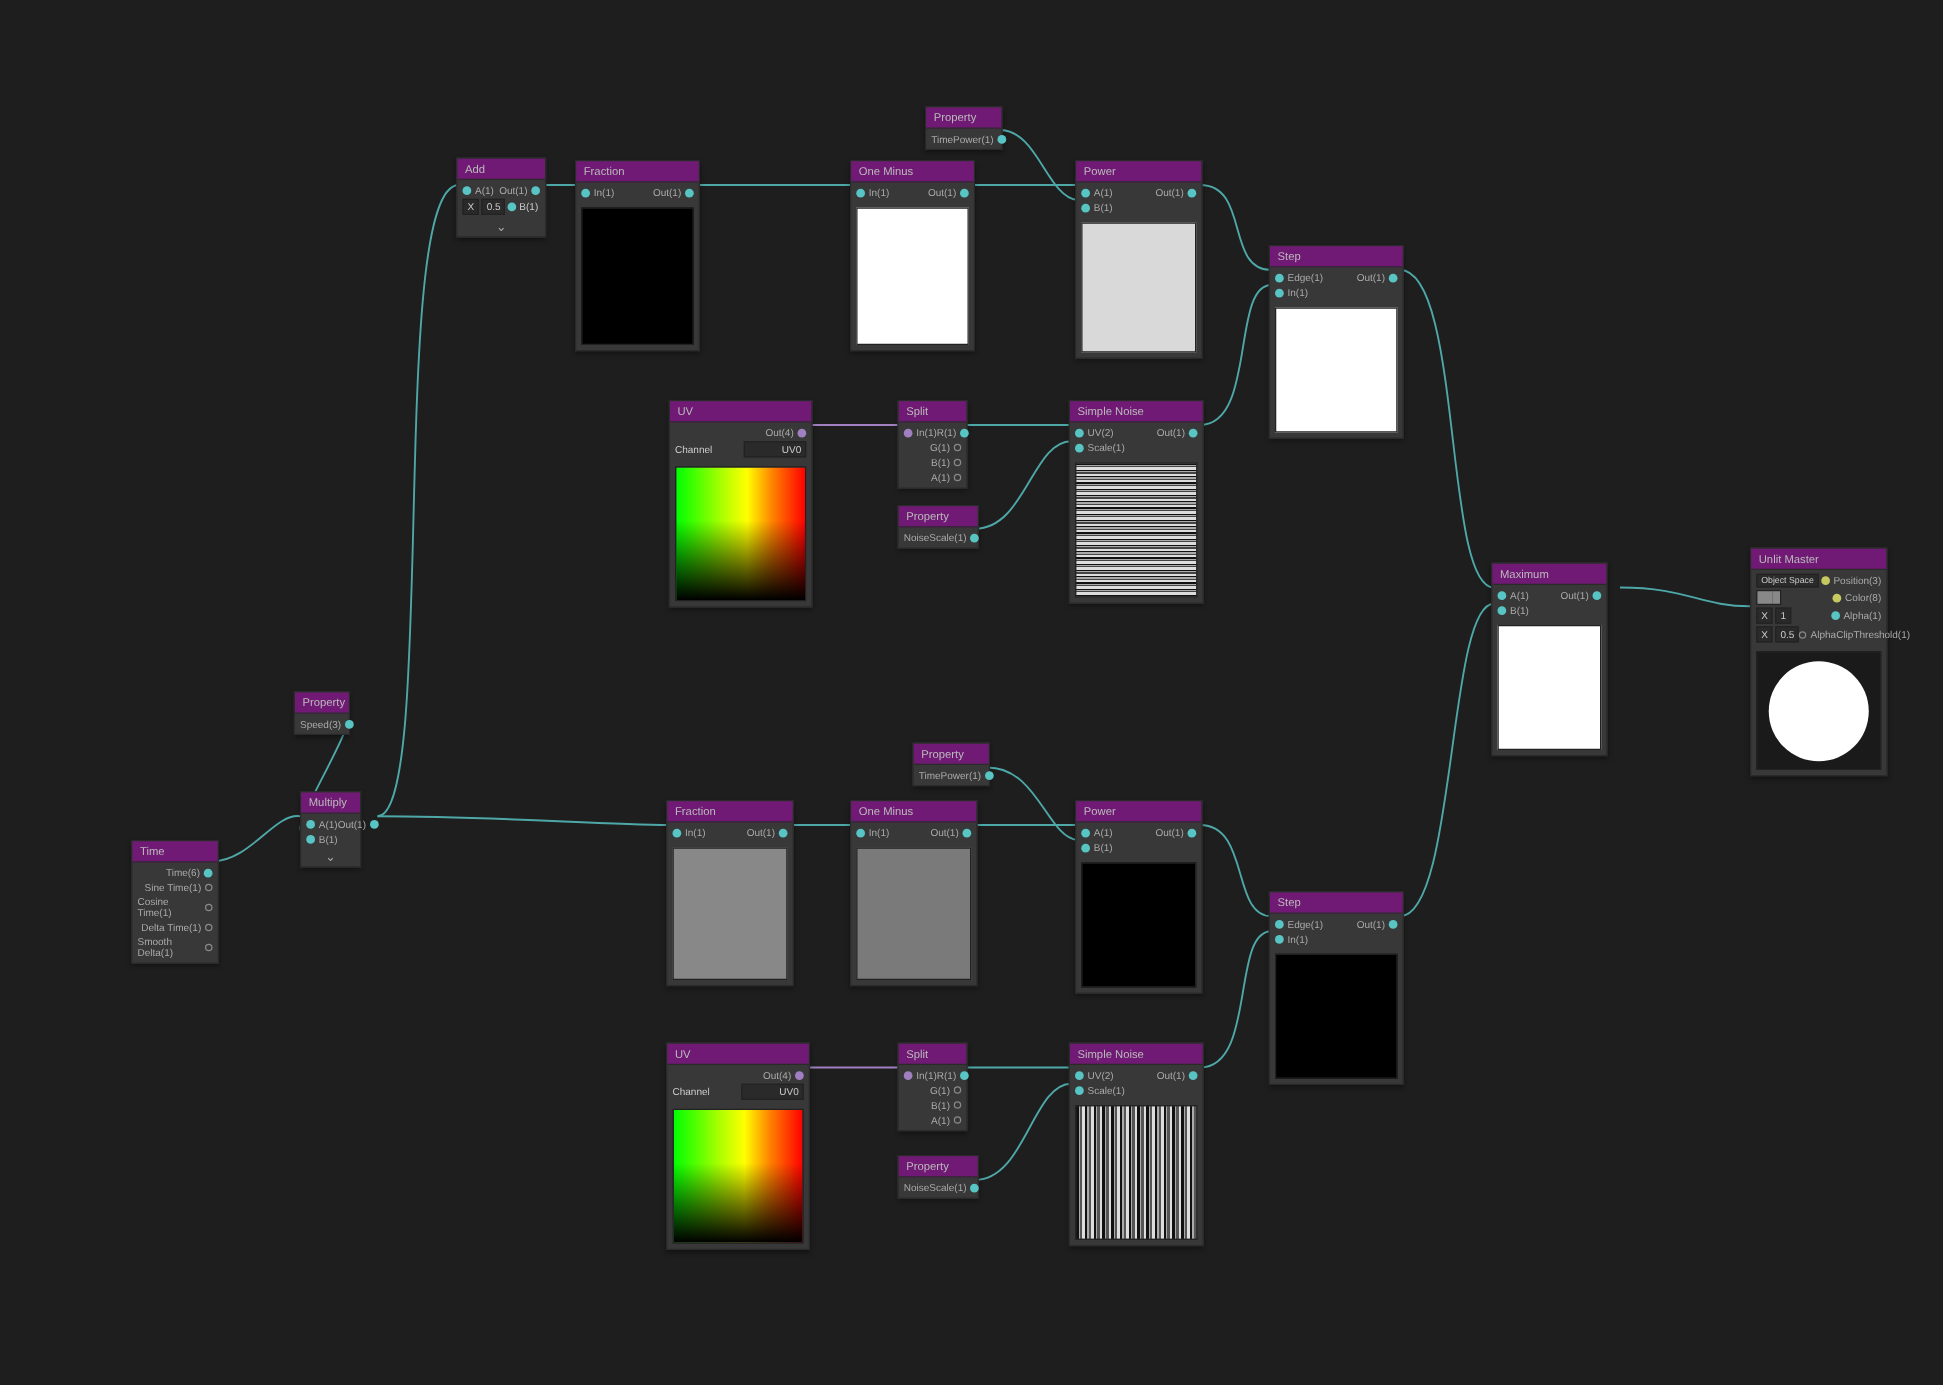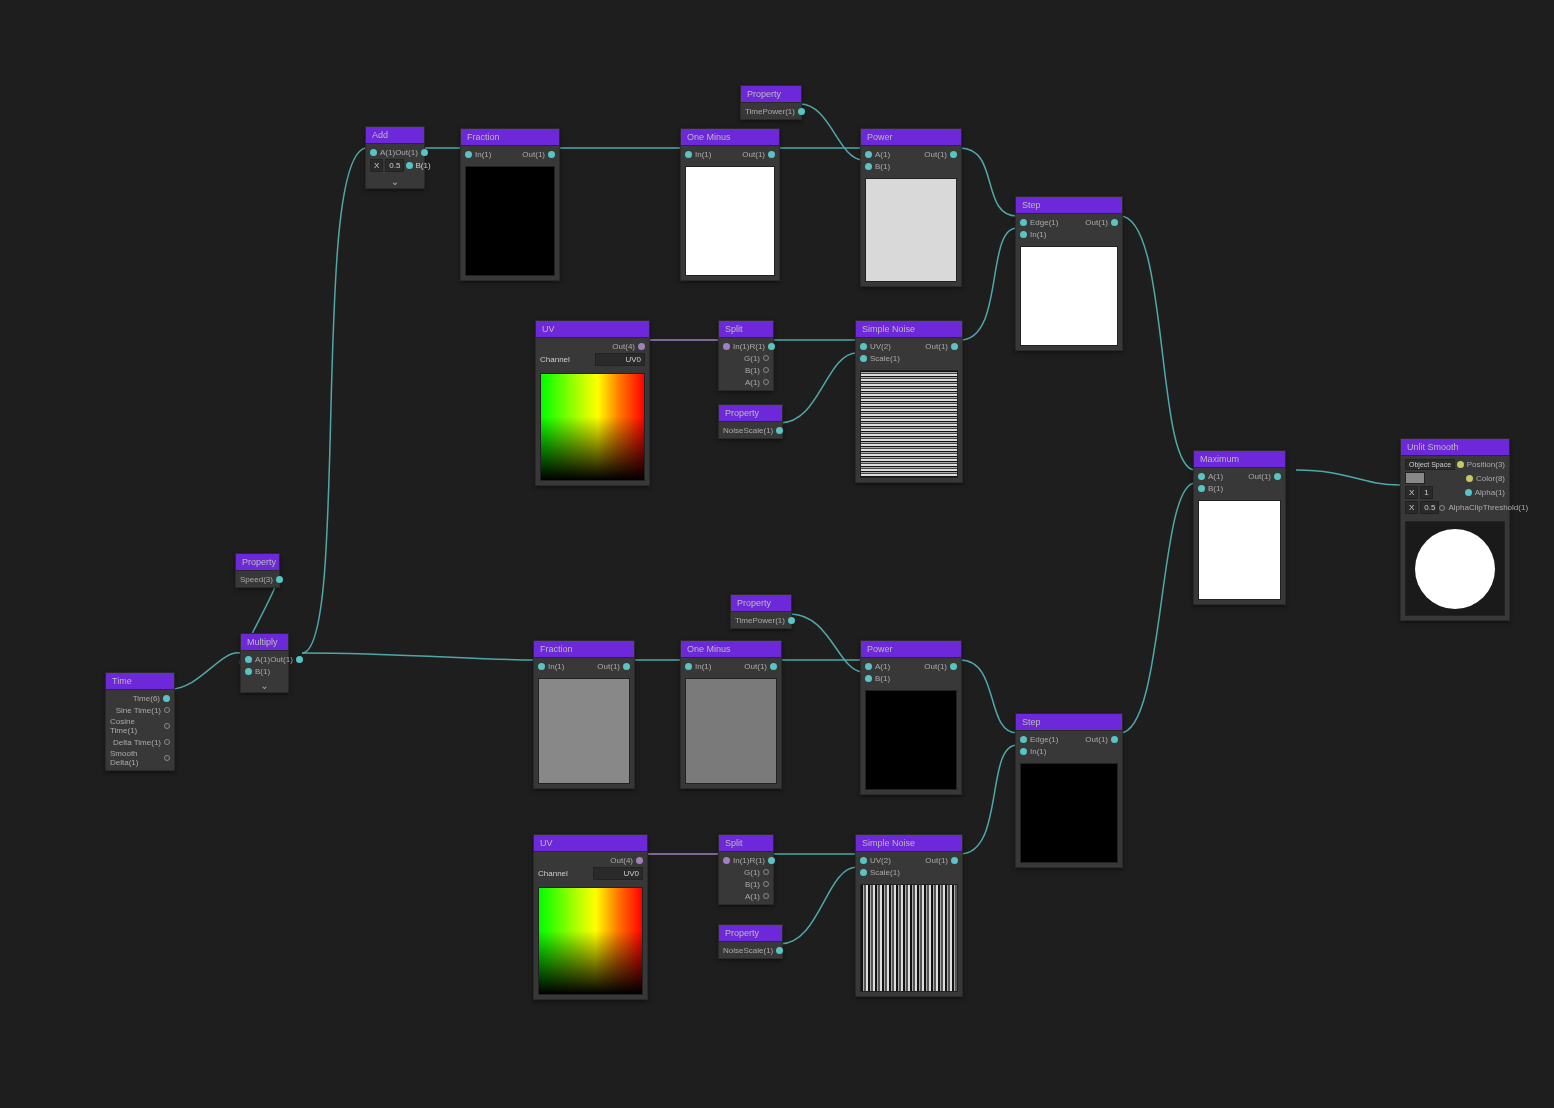--- a/index.html
+++ b/index.html
@@ -22,21 +22,21 @@
     z-index: 1;
   }
   .node {
     position: absolute;
     background: #383838;
     border: 1px solid #2a2a2a;
     z-index: 2;
     box-shadow: 0 2px 4px rgba(0,0,0,0.4);
   }
   .node-title {
-    background: #6d28d9;
+    background: #701a75;
     padding: 3px 6px;
     font-size: 9px;
     color: #bbb;
     border-bottom: 1px solid #2a2a2a;
   }
   .node-body {
     padding: 2px 0;
   }
   .row {
     display: flex;
@@ -224,21 +224,21 @@
     <div class="row">
         <span class="port">
           <span class="dot"></span>
           <span>B(1)</span>
         </span>
       </div>
   </div>
   <div class="chevron">⌄</div>
 </div>
 
-<div class="node" style="left:365px; top:126px; width:60px;">
+<div class="node" style="left:365px; top:126px; width:72px;">
   <div class="node-title">Add</div>
   <div class="node-body">
     <div class="row">
       <span class="port">
           <span class="dot"></span>
           <span>A(1)</span>
         </span>
       <span class="port out">
           <span>Out(1)</span>
           <span class="dot"></span>
@@ -629,21 +629,21 @@
         <span class="port">
           <span class="dot"></span>
           <span>B(1)</span>
         </span>
       </div>
   </div>
   <div class="preview" style="height:100px; background:#fff;"></div>
 </div>
 
 <div class="node" style="left:1400px; top:438px; width:110px;">
-  <div class="node-title">Unlit Smooth</div>
+  <div class="node-title">Unlit Master</div>
   <div class="node-body">
     <div class="row">
       <span class="inline-field">
         <span class="field" style="font-size:7px;">Object Space</span>
       </span>
       <span class="port">
           <span class="dot yellow"></span>
           <span>Position(3)</span>
         </span>
     </div>

